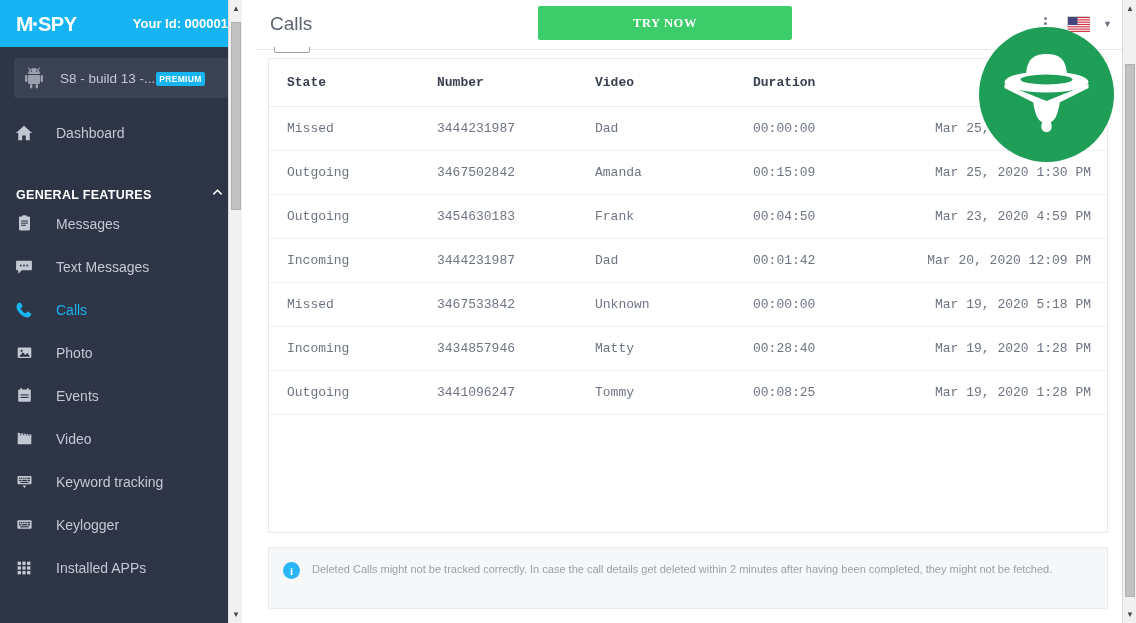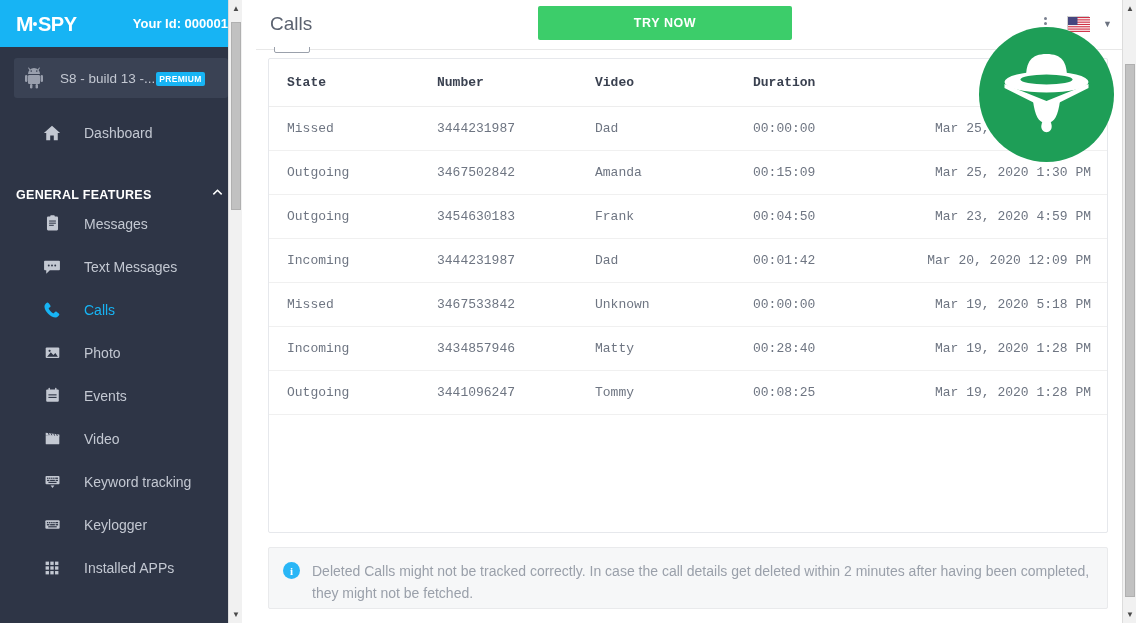--- a/index.html
+++ b/index.html
@@ -52,21 +52,20 @@
     background: #17b4f4; color: #fff; font-size: 8.5px; font-weight: bold;
     padding: 2px 3px; border-radius: 2px; margin-left: 1px; letter-spacing: .3px;
     position: relative; top: -1px;
   }
 
   .nav-item {
     display: flex; align-items: center;
     height: 43px; padding: 0 0 0 14px;
     color: #c3c8d2; font-size: 14px;
     cursor: pointer;
-    margin-left: 28px;
   }
   .nav-item .ico {
     width: 20px; height: 20px; flex: 0 0 20px;
     display: flex; align-items: center; justify-content: center;
     color: #c3c8d2;
   }
   .nav-item .lbl { margin-left: 22px; }
   .nav-item.active { color: #17b4f4; }
   .nav-item.active .ico { color: #17b4f4; }
   .nav-dashboard { margin-top: 13px; }
@@ -106,21 +105,21 @@
     background: #ffffff; display: flex; align-items: center;
     padding: 0 14px 0 14px; z-index: 6;
   }
   .page-title { font-size: 19px; color: #5b6270; font-weight: normal; }
   .try-now {
     position: absolute; left: 282px; top: 6px;
     width: 254px; height: 34px; background: #3ccd6a;
     color: #ffffff; font-size: 12.5px; font-weight: bold; letter-spacing: .6px;
     display: flex; align-items: center; justify-content: center;
     border: none; border-radius: 2px; cursor: pointer;
-    font-family: Liberation Sans, sans-serif;
+    font-family: Liberation Serif, serif;
   }
   .top-right {
     position: absolute; right: 10px; top: 0; height: 47px;
     display: flex; align-items: center; gap: 14px;
   }
   .kebab { display: flex; flex-direction: column; gap: 2px; cursor: pointer; padding: 4px 6px; }
   .kebab i { width: 3px; height: 3px; border-radius: 50%; background: #7a8190; display:block; }
   .flag { width: 22px; height: 15px; border: 1px solid #d0d0d0; cursor: pointer; }
   .lang-chev { color: #6b7280; font-size: 9px; cursor: pointer; }
 
@@ -165,21 +164,21 @@
     background: #f6f7f8; border: 1px solid #e9eaec; border-radius: 2px;
     display: flex; padding: 13px 16px 0 14px;
   }
   .notice .info-ico {
     width: 17px; height: 17px; flex: 0 0 17px; border-radius: 50%;
     background: #29b6f6; color: #ffffff; font-size: 11px; font-weight: bold;
     display: flex; align-items: center; justify-content: center;
     font-family: "Liberation Serif", serif; margin-top: 1px;
   }
   .notice .txt {
-    margin-left: 12px; font-size: 14px; color: #9aa0aa; line-height: 1.55;
+    margin-left: 12px; font-size: 11px; color: #9aa0aa; line-height: 1.55;
     max-width: 780px;
   }
 
   
   .spy-badge {
     position: absolute; right: 22px; top: 27px;
     width: 135px; height: 135px; border-radius: 50%;
     background: #1e9e57; z-index: 8;
   }
 

